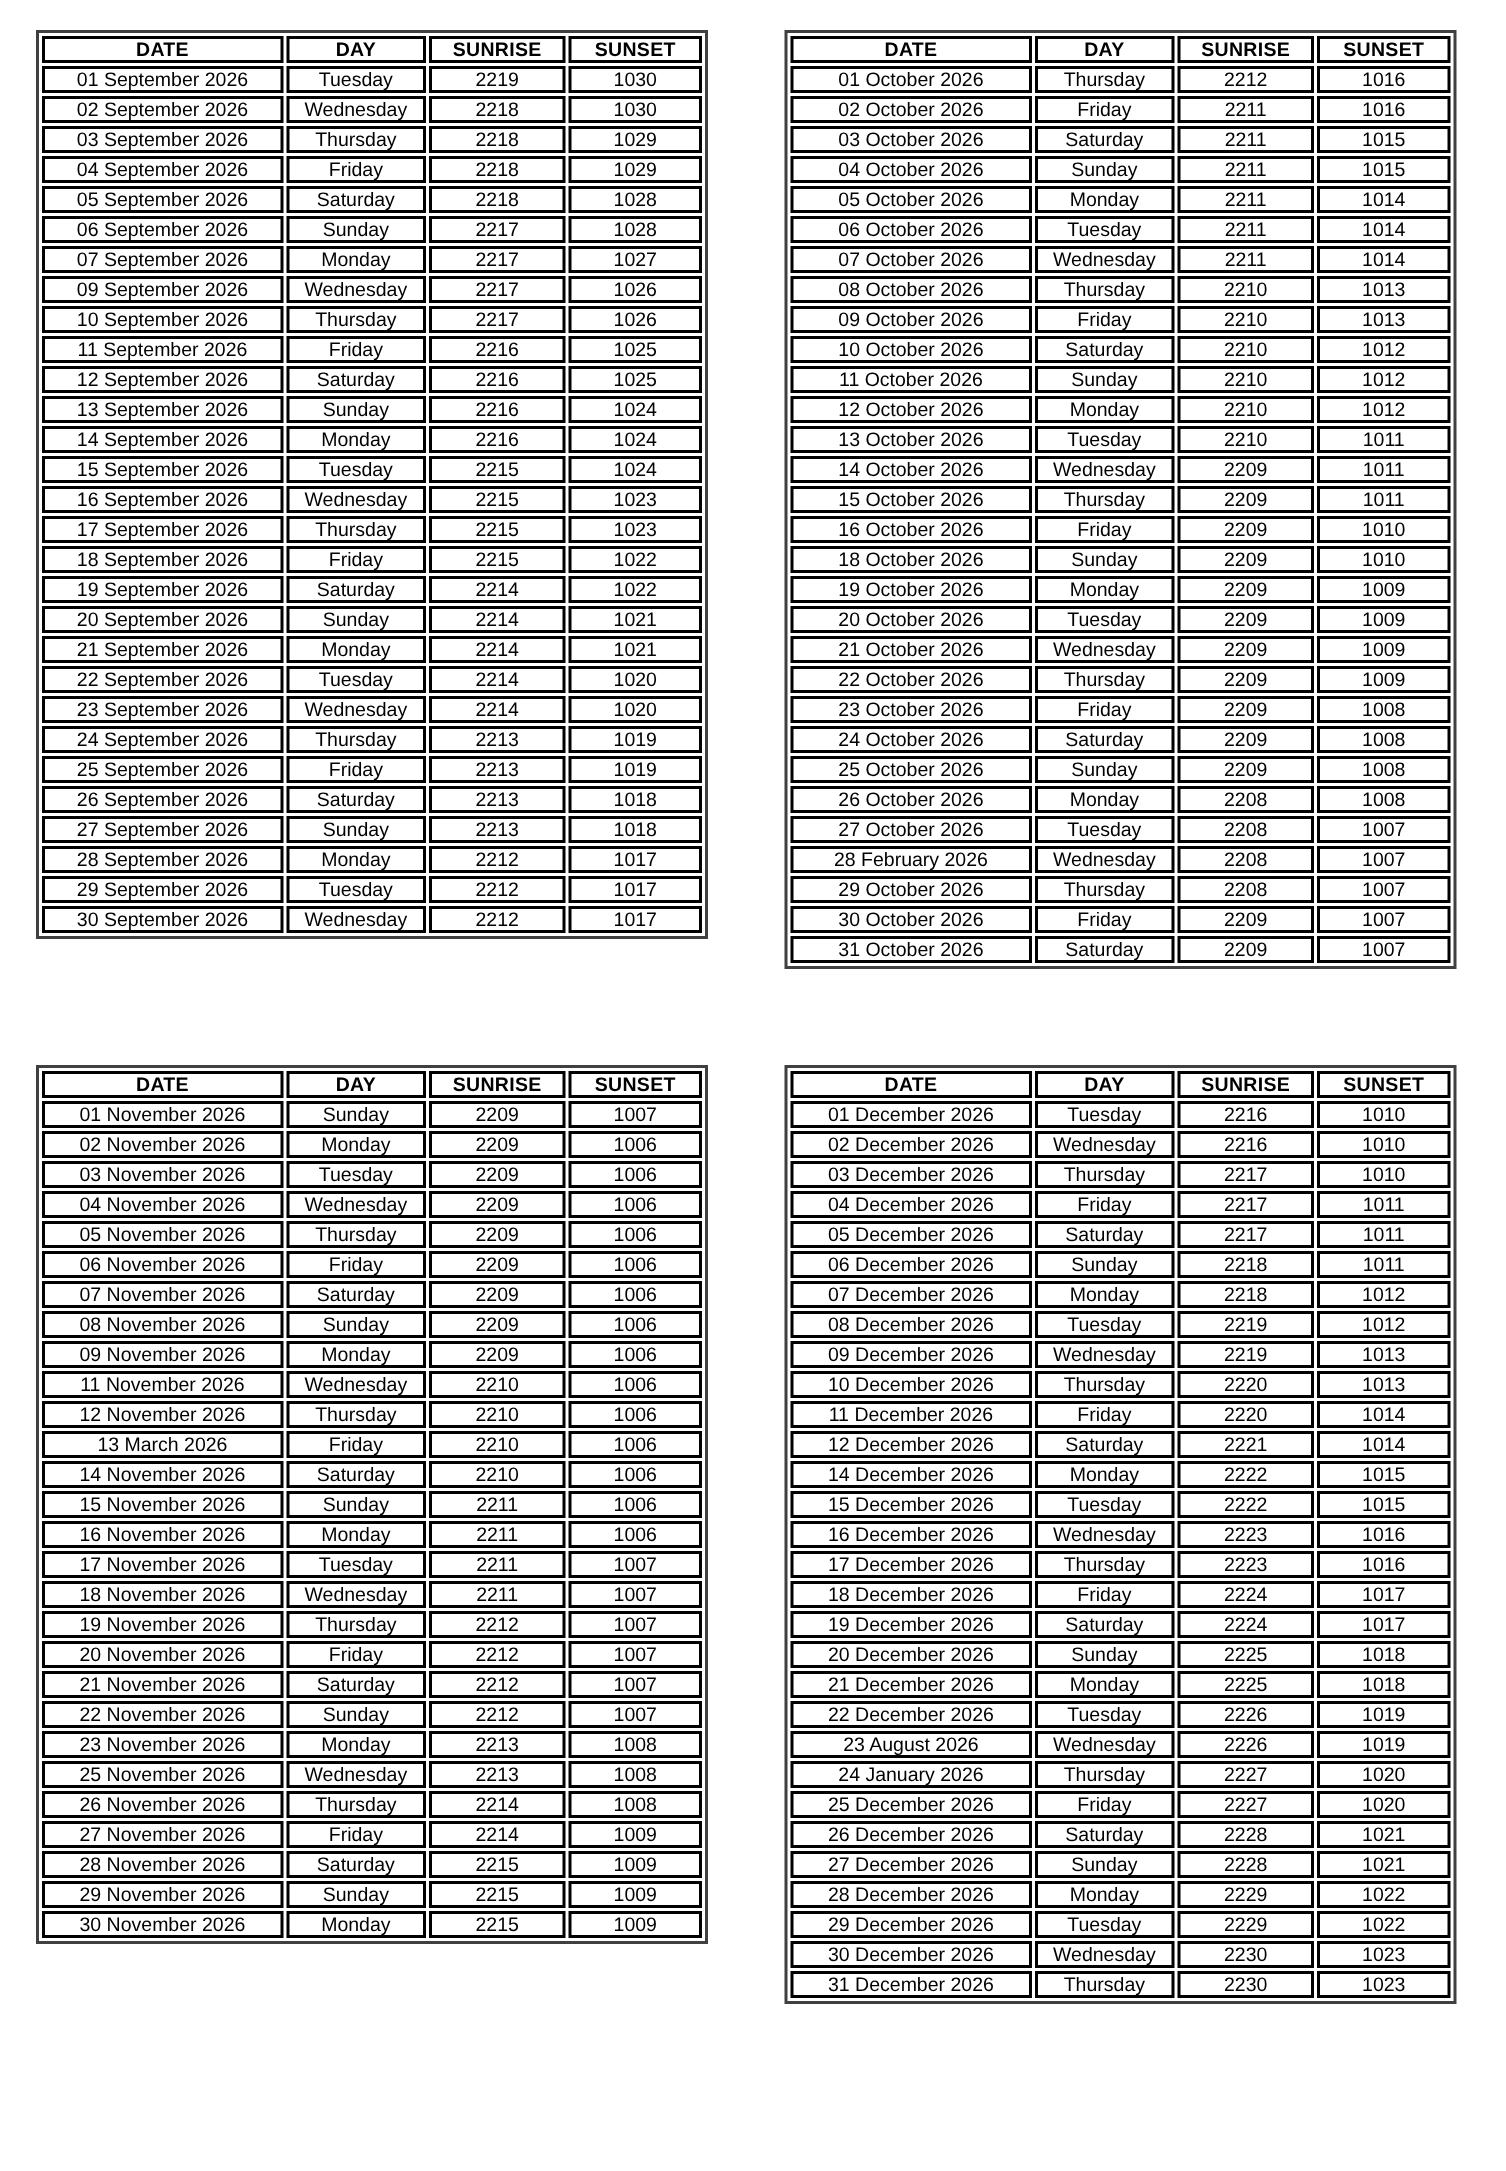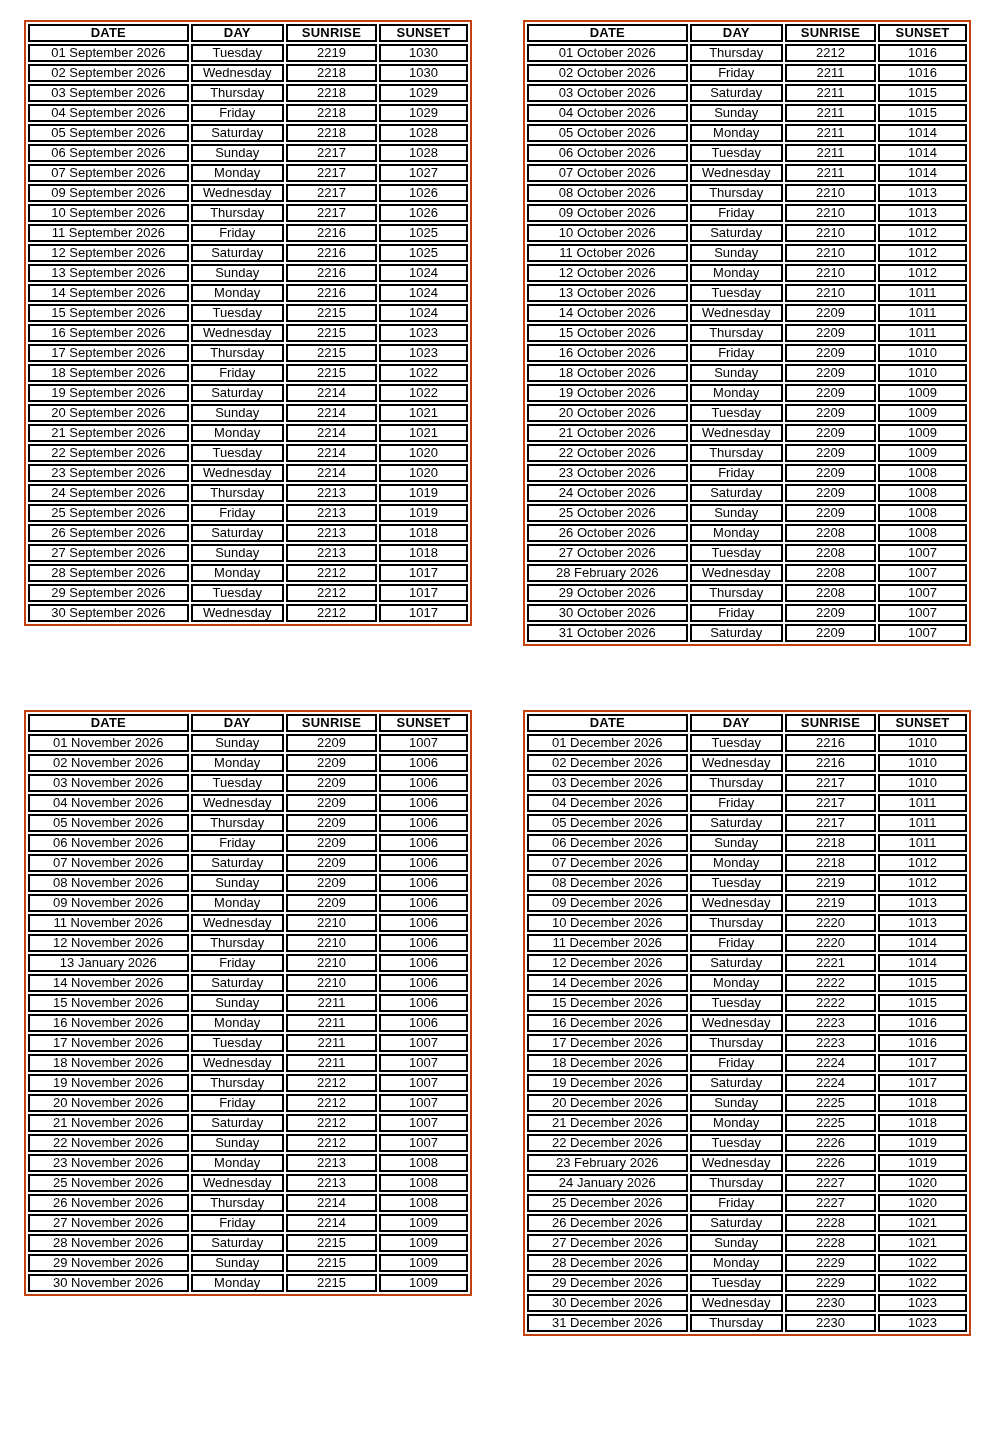--- a/index.html
+++ b/index.html
@@ -11,21 +11,21 @@
     position: relative;
     font-family: "Liberation Sans", sans-serif;
     color: #000000;
   }
   table.sun-table {
     position: absolute;
     width: 448px;
     table-layout: fixed;
     border-collapse: separate;
     border-spacing: 2px;
-    border: 2px solid #c2410c;
+    border: 2px solid #404040;
     background: #ffffff;
   }
   .sun-table th, .sun-table td {
     border: 2px solid #000000;
     height: 18px;
     padding: 0 2px;
     text-align: center;
     vertical-align: middle;
     font-size: 13px;
     line-height: 14px;
@@ -513,21 +513,21 @@
         <td>2210</td>
         <td>1006</td>
       </tr>
       <tr>
         <td>12 November 2026</td>
         <td>Thursday</td>
         <td>2210</td>
         <td>1006</td>
       </tr>
       <tr>
-        <td>13 January 2026</td>
+        <td>13 March 2026</td>
         <td>Friday</td>
         <td>2210</td>
         <td>1006</td>
       </tr>
       <tr>
         <td>14 November 2026</td>
         <td>Saturday</td>
         <td>2210</td>
         <td>1006</td>
       </tr>
@@ -760,21 +760,21 @@
         <td>2225</td>
         <td>1018</td>
       </tr>
       <tr>
         <td>22 December 2026</td>
         <td>Tuesday</td>
         <td>2226</td>
         <td>1019</td>
       </tr>
       <tr>
-        <td>23 February 2026</td>
+        <td>23 August 2026</td>
         <td>Wednesday</td>
         <td>2226</td>
         <td>1019</td>
       </tr>
       <tr>
         <td>24 January 2026</td>
         <td>Thursday</td>
         <td>2227</td>
         <td>1020</td>
       </tr>

